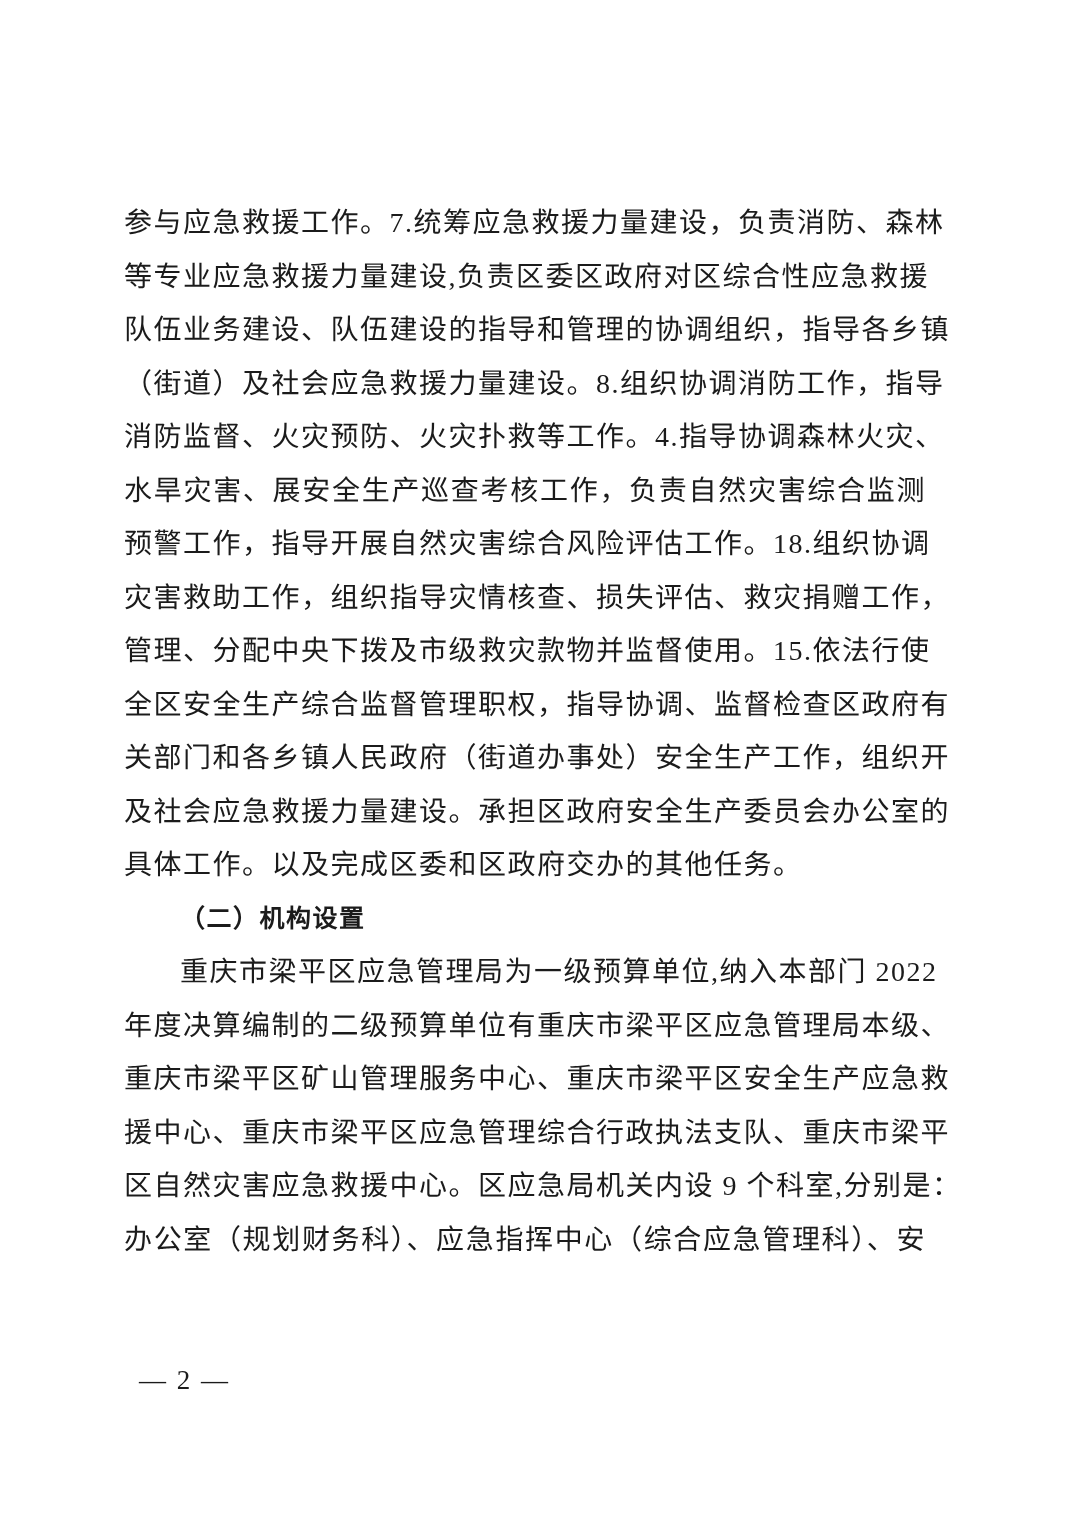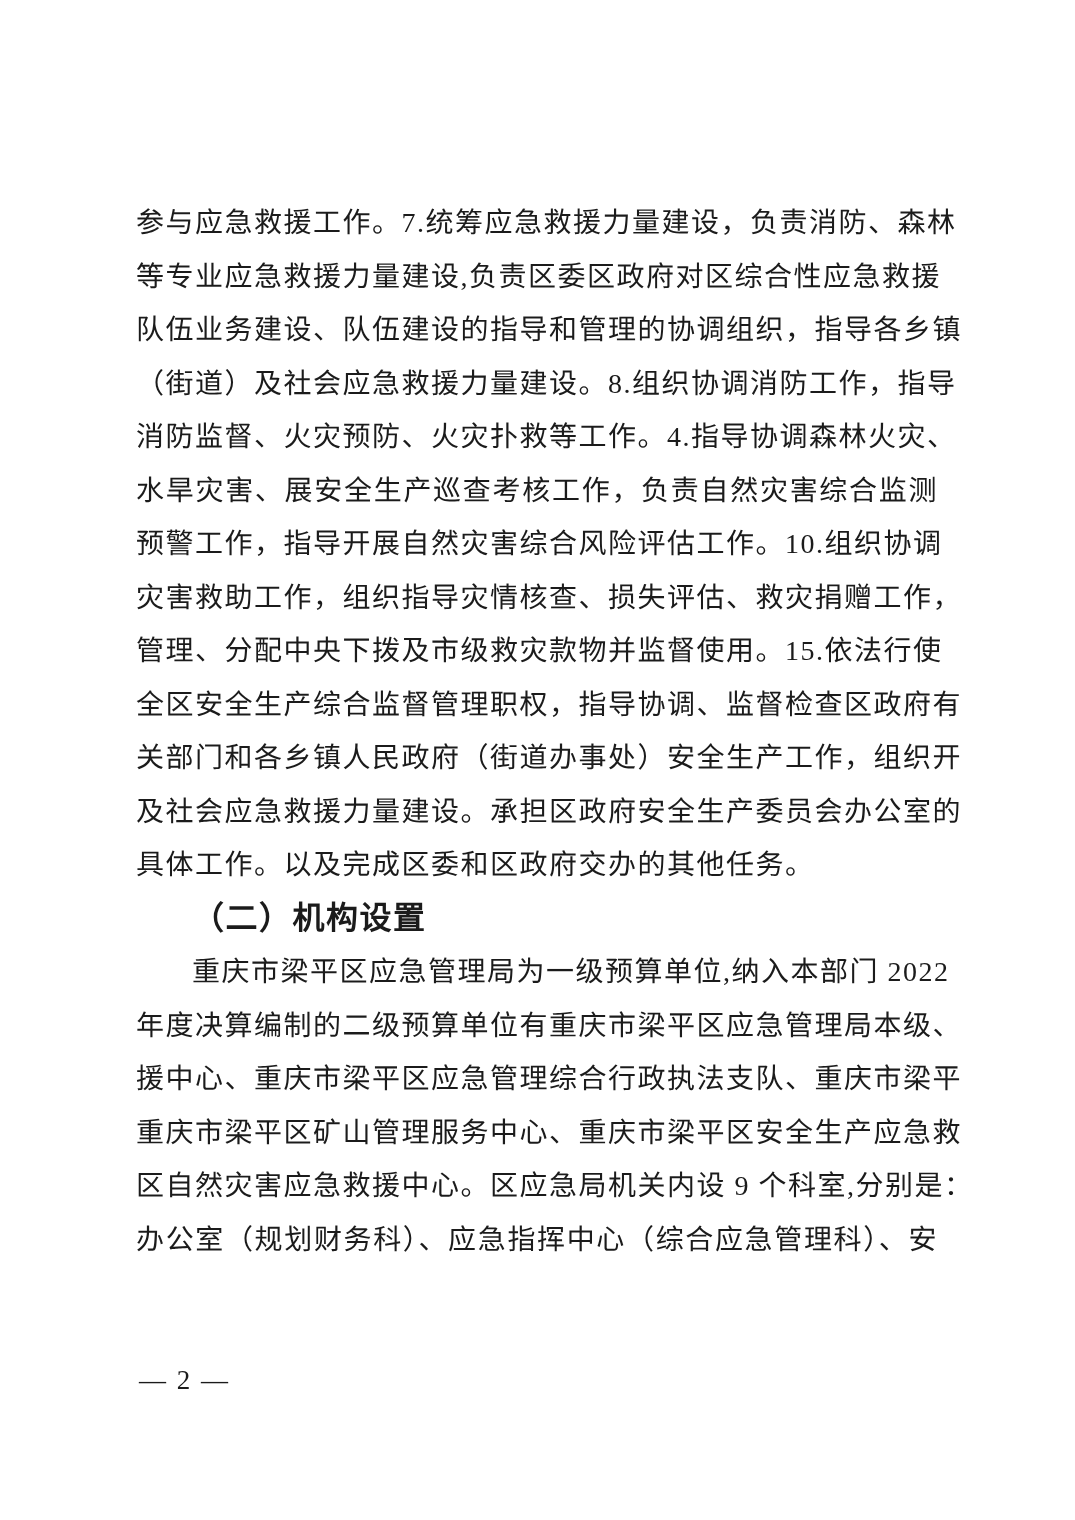--- a/index.html
+++ b/index.html
@@ -11,21 +11,21 @@
     position: relative;
     width: 1075px;
     height: 1520px;
     background: #ffffff;
     overflow: hidden;
     font-family: "Liberation Serif", "DejaVu Serif", serif;
     color: #1b1b1b;
   }
   .doc {
     position: absolute;
-    left: 136px;
+    left: 124px;
     top: 196px;
     width: 802px;
     font-size: 28px;
     line-height: 53.5px;
     letter-spacing: 1.5px;
   }
   .line {
     text-align: justify;
     text-align-last: justify;
     text-justify: inter-character;
@@ -61,36 +61,36 @@
 <div class="page">
   <main class="doc">
 
     <section>
       <div class="line">参与应急救援工作。7.统筹应急救援力量建设，负责消防、森林</div>
       <div class="line">等专业应急救援力量建设,负责区委区政府对区综合性应急救援</div>
       <div class="line">队伍业务建设、队伍建设的指导和管理的协调组织，指导各乡镇</div>
       <div class="line">（街道）及社会应急救援力量建设。8.组织协调消防工作，指导</div>
       <div class="line">消防监督、火灾预防、火灾扑救等工作。4.指导协调森林火灾、</div>
       <div class="line">水旱灾害、展安全生产巡查考核工作，负责自然灾害综合监测</div>
-      <div class="line">预警工作，指导开展自然灾害综合风险评估工作。10.组织协调</div>
+      <div class="line">预警工作，指导开展自然灾害综合风险评估工作。18.组织协调</div>
       <div class="line">灾害救助工作，组织指导灾情核查、损失评估、救灾捐赠工作，</div>
       <div class="line">管理、分配中央下拨及市级救灾款物并监督使用。15.依法行使</div>
       <div class="line">全区安全生产综合监督管理职权，指导协调、监督检查区政府有</div>
       <div class="line">关部门和各乡镇人民政府（街道办事处）安全生产工作，组织开</div>
       <div class="line">及社会应急救援力量建设。承担区政府安全生产委员会办公室的</div>
       <div class="line end">具体工作。以及完成区委和区政府交办的其他任务。</div>
     </section>
 
-    <h2 class="heading" style="margin:0;font-size:32px;">（二）机构设置</h2>
+    <h2 class="heading" style="margin:0;font-size:25px;">（二）机构设置</h2>
 
     <section>
       <div class="line indent">重庆市梁平区应急管理局为一级预算单位,纳入本部门 2022</div>
       <div class="line">年度决算编制的二级预算单位有重庆市梁平区应急管理局本级、</div>
+      <div class="line">重庆市梁平区矿山管理服务中心、重庆市梁平区安全生产应急救</div>
       <div class="line">援中心、重庆市梁平区应急管理综合行政执法支队、重庆市梁平</div>
-      <div class="line">重庆市梁平区矿山管理服务中心、重庆市梁平区安全生产应急救</div>
       <div class="line">区自然灾害应急救援中心。区应急局机关内设 9 个科室,分别是：</div>
       <div class="line">办公室（规划财务科）、应急指挥中心（综合应急管理科）、安</div>
     </section>
 
   </main>
 
   <footer>
     <div class="page-number">— 2 —</div>
   </footer>
 </div>

